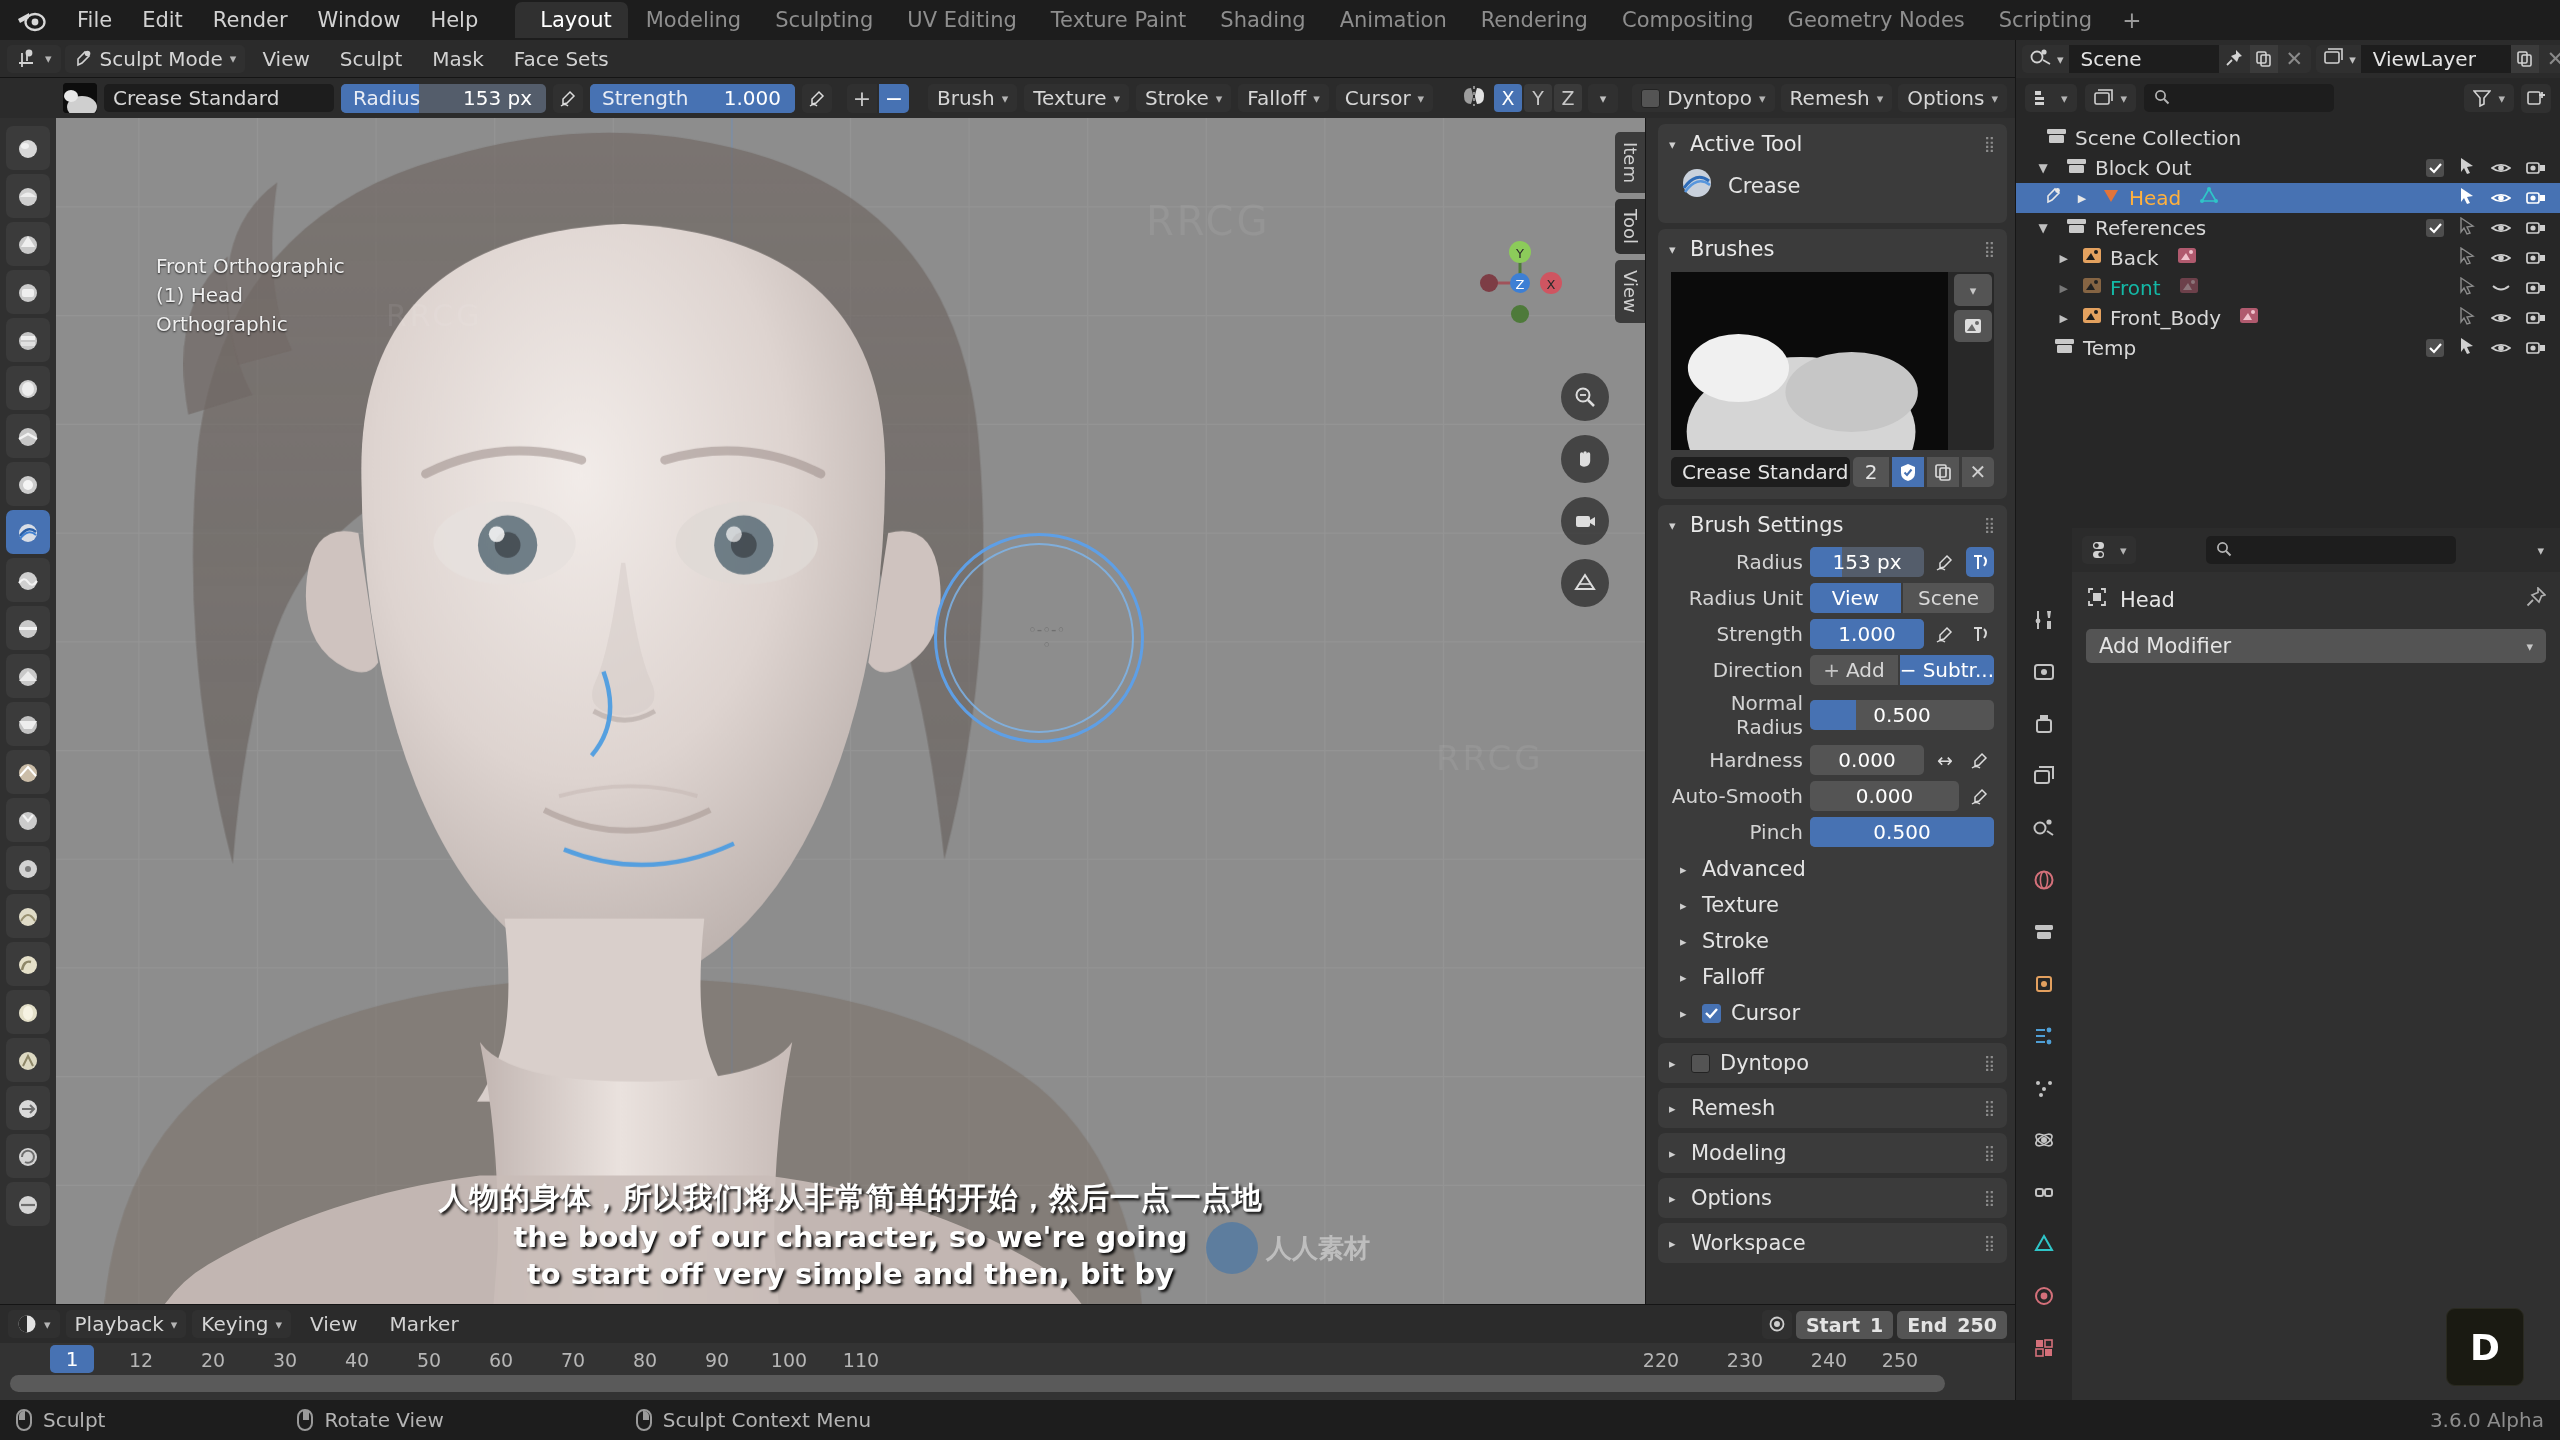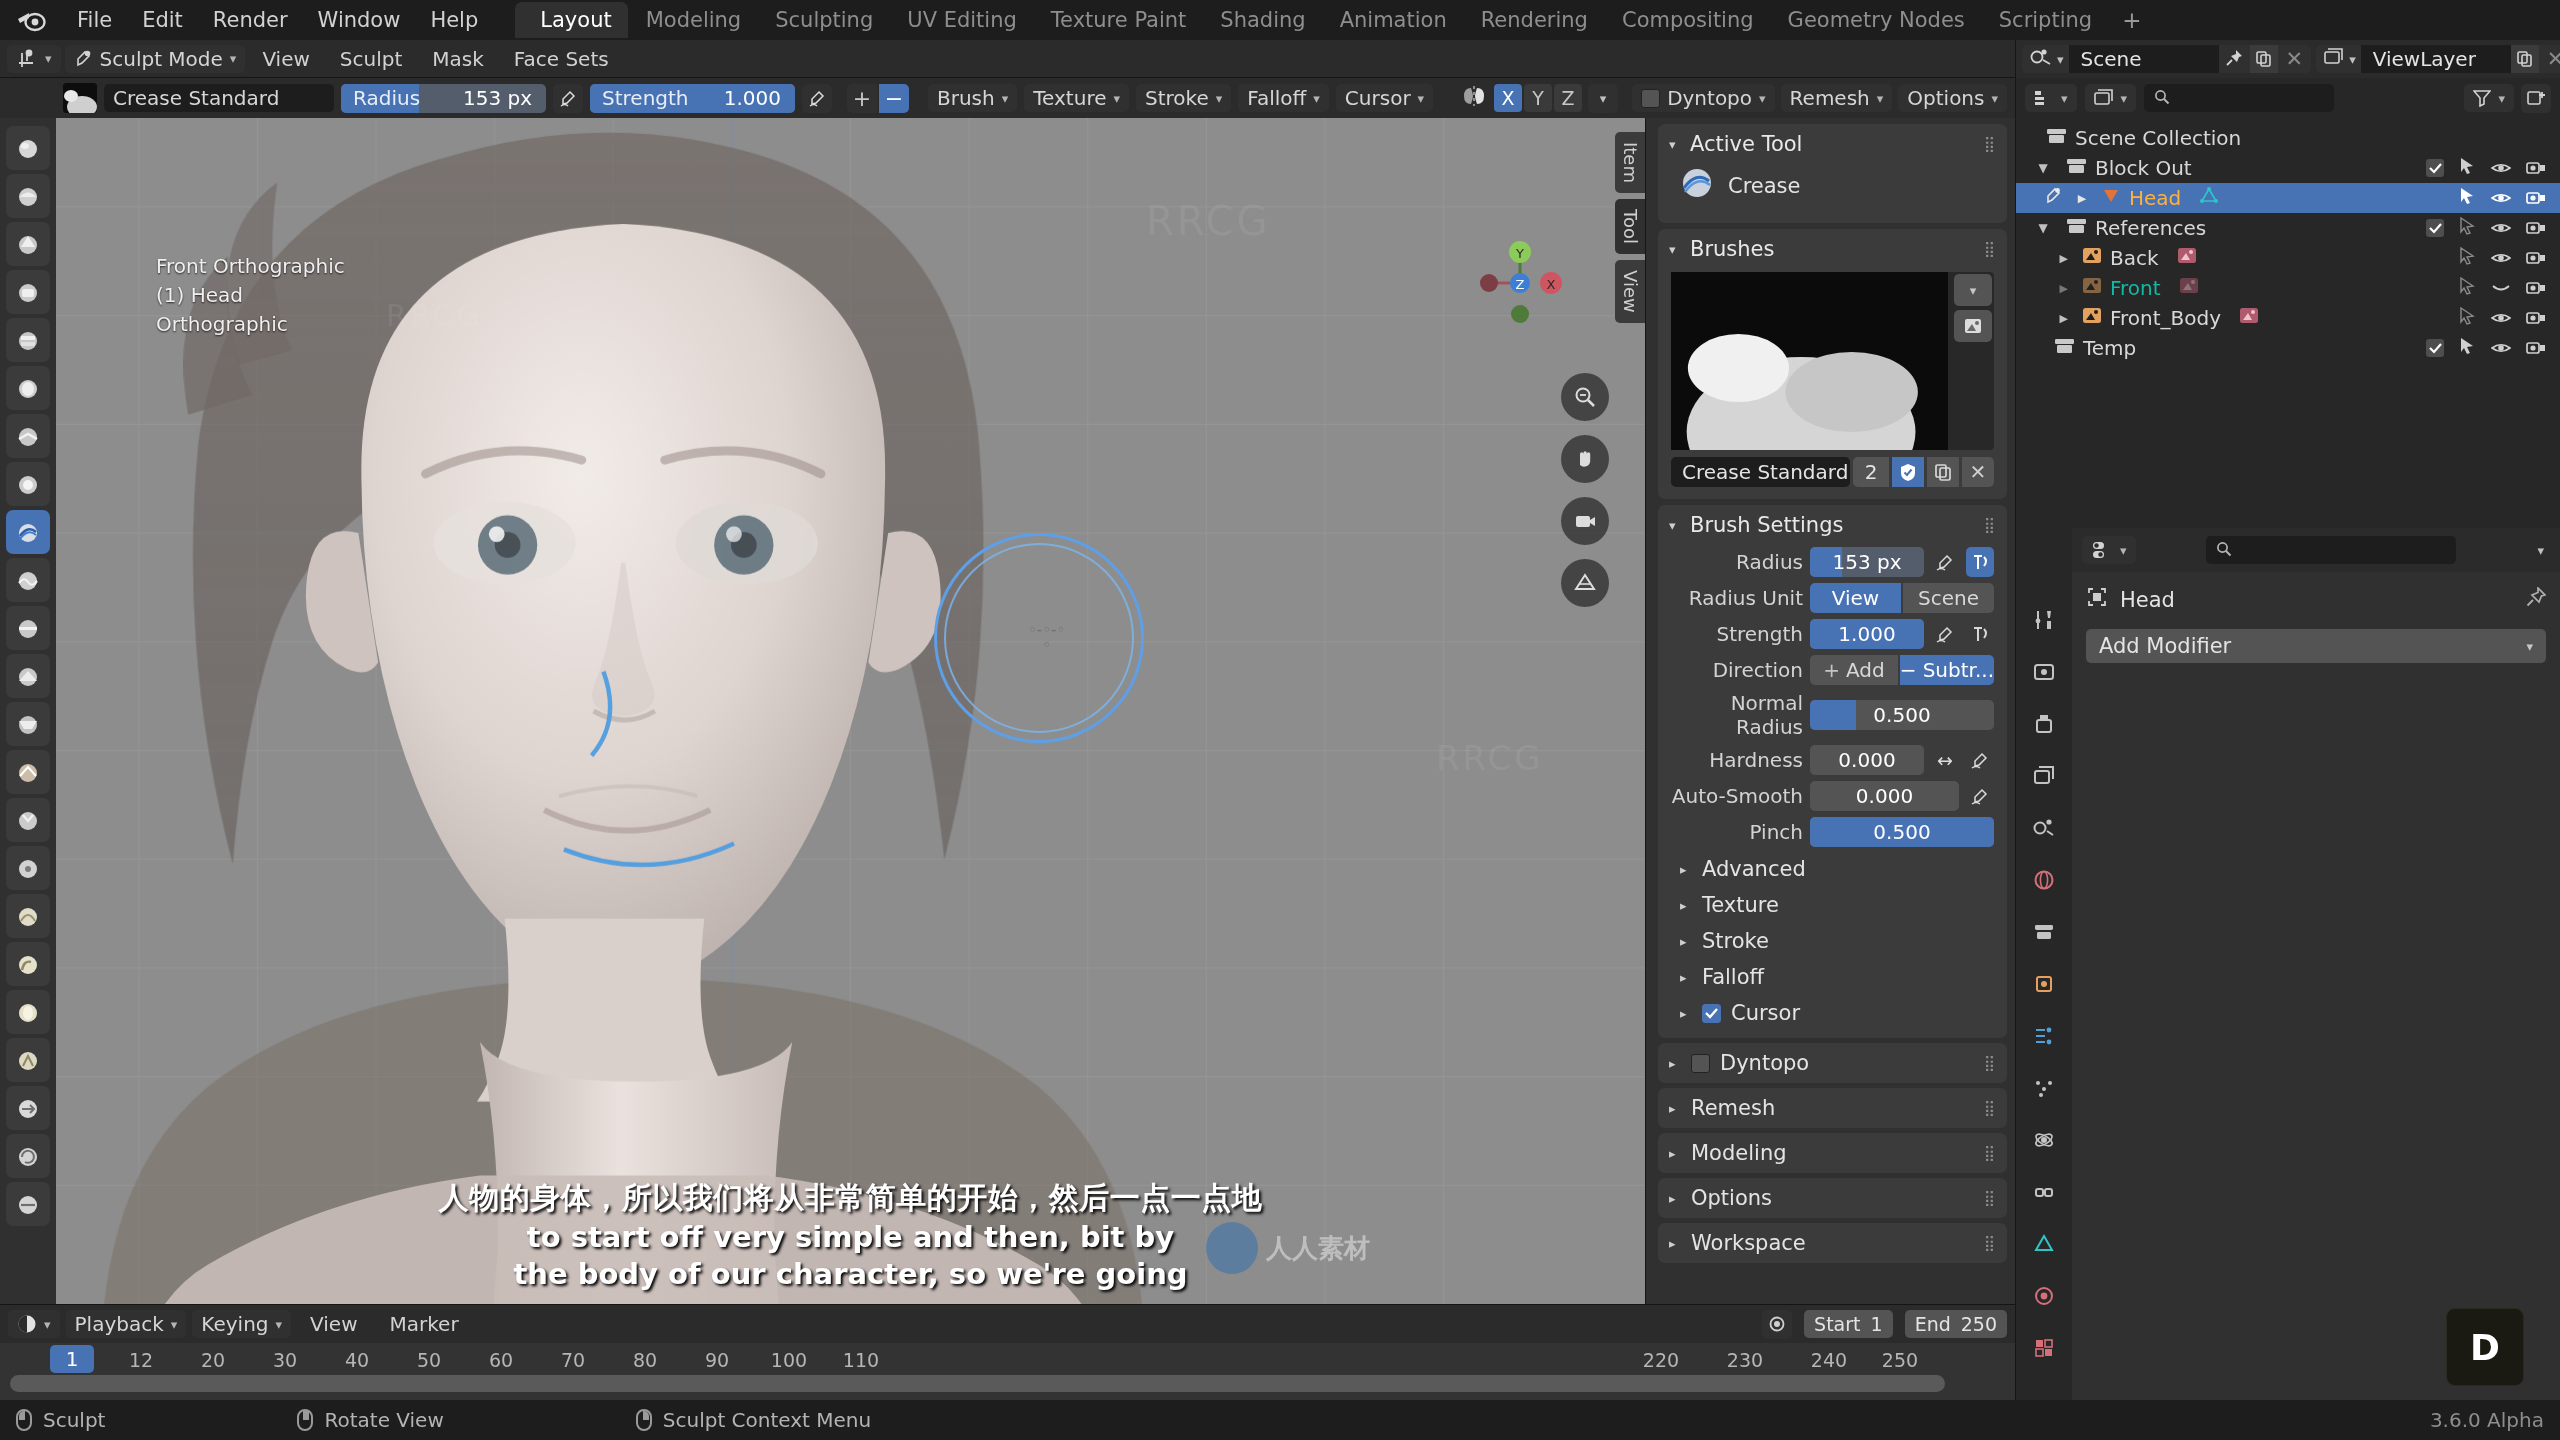--- a/index.html
+++ b/index.html
@@ -168,21 +168,21 @@
   
   .timeline{ height:96px; flex:0 0 96px; background:#282828; display:flex; flex-direction:column;
              border-top:1px solid #151515; position:relative;}
   .tl-hdr{ height:38px; background:#2b2b2b; display:flex; align-items:center; gap:6px; padding:0 8px; flex:0 0 38px;}
   .tl-body{ flex:1 1 auto; position:relative; background:#333333; overflow:hidden;}
   .tl-ticks{ position:absolute; left:0; right:0; top:0; height:40px;}
   .tick{ position:absolute; top:6px; font-size:19px; color:#b6b6b6; transform:translateX(-50%);}
   .tl-playhead{ position:absolute; top:2px; width:44px; height:28px; background:#4772b3; border-radius:5px;
                 display:flex; align-items:center; justify-content:center; font-size:20px; color:#fff;}
   .tl-scroll{ position:absolute; left:10px; right:70px; bottom:8px; height:17px; background:#5a5a5a; border-radius:9px;}
-  .tl-right{ margin-left:auto; display:flex; align-items:flex-start; gap:12px;}
+  .tl-right{ margin-left:auto; display:flex; align-items:flex-end; gap:4px;font-weight:bold;}
   .frm{ background:#545454; border-radius:5px; height:28px; display:flex; align-items:center; padding:0 10px; gap:10px; font-size:19px;}
 
   
   .status{ height:40px; flex:0 0 40px; background:#1d1d1d; display:flex; align-items:center;
            gap:11px; padding:0 16px; font-size:20px; color:#b4b4b4; }
   .status .sgap{ width:170px; }
   .mouse-ic{ width:16px; height:22px; border:2px solid #9a9a9a; border-radius:8px; position:relative; flex:0 0 16px;}
   .mouse-ic i{ position:absolute; width:6px; top:-0px; bottom:9px; background:#9a9a9a; }
   .mouse-ic.l i{ left:1px; border-radius:5px 0 0 0;}
   .mouse-ic.m i{ left:4px; }
@@ -650,22 +650,22 @@
                 </svg>
             </div>
           </div>
 
           <div class="wm" style="left:1090px; top:80px;">RRCG</div>
           <div class="wm" style="left:330px; top:180px; font-size:30px;">RRCG</div>
           <div class="wm" style="left:1380px; top:620px; font-size:34px;">RRCG</div>
 
           <div class="subs">
             <div class="sub-cn">人物的身体，所以我们将从非常简单的开始，然后一点一点地</div>
+            <div class="sub-en">the body of our character, so we're going</div>
             <div class="sub-en">to start off very simple and then, bit by</div>
-            <div class="sub-en">the body of our character, so we're going</div>
           </div>
           <div class="wmc">
             <div class="globe"></div>
             <div style="color:#f0f0f0;font-size:26px;font-weight:bold;">人人素材</div>
           </div>
         </div>
 
         <div style="position:absolute; right:370px; top:14px; width:30px; display:flex; flex-direction:column; gap:6px; z-index:20;">
           <div style="background:#3b3b3b;border-radius:5px 0 0 5px;padding:10px 4px;writing-mode:vertical-rl;font-size:18px;color:#cfcfcf;">Item</div>
           <div style="background:#303030;border-radius:5px 0 0 5px;padding:10px 4px;writing-mode:vertical-rl;font-size:18px;color:#cfcfcf;">Tool</div>

